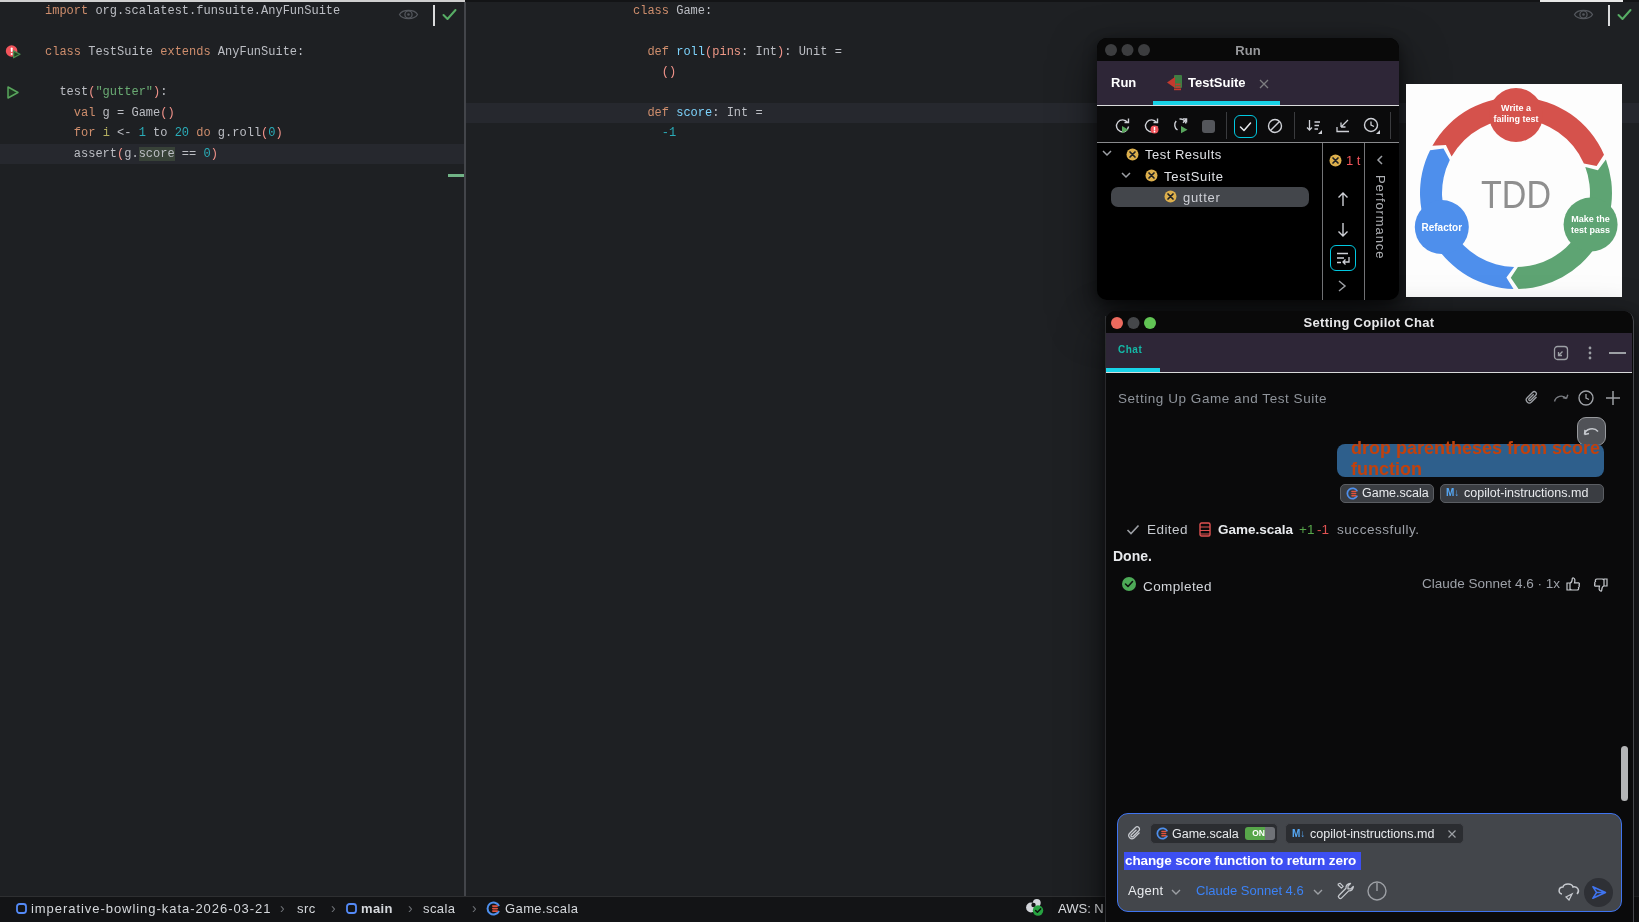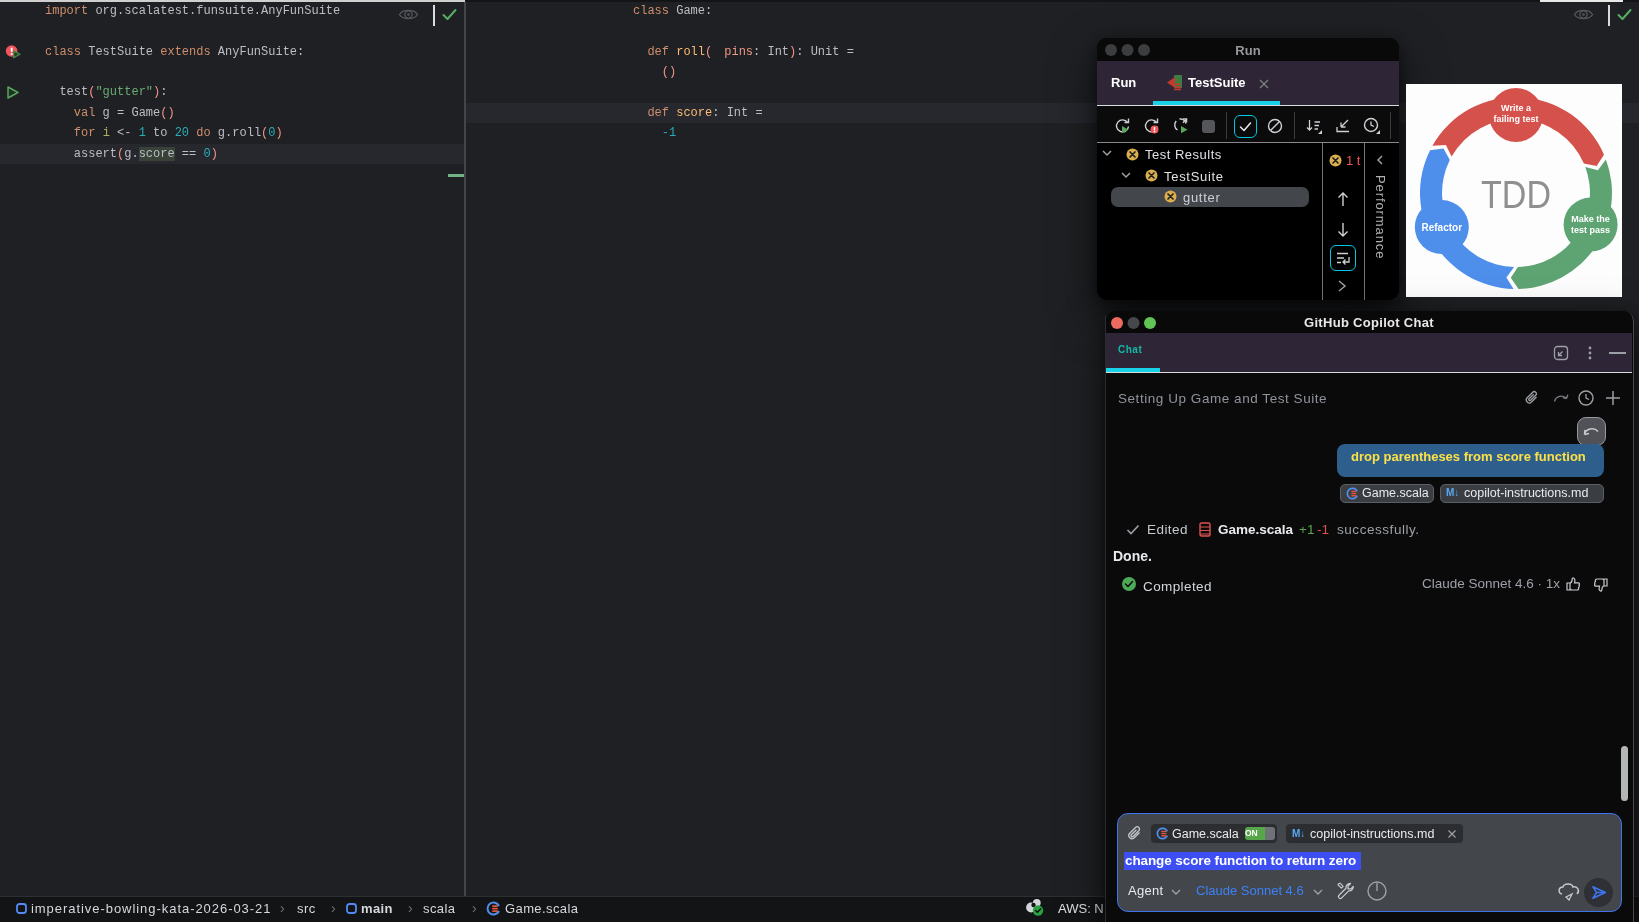--- a/index.html
+++ b/index.html
@@ -3,24 +3,24 @@
 <meta charset="utf-8">
 <style>
   * { margin:0; padding:0; box-sizing:border-box; }
   html,body { width:1639px; height:922px; overflow:hidden; background:#1e2023; }
   body { font-family:"Liberation Sans", sans-serif; position:relative; }
   .abs { position:absolute; }
   pre.code { font-family:"Liberation Mono", monospace; font-size:12px; line-height:20.4px; color:#bcbec4; }
   .kw { color:#cf8e6d; }
   .str { color:#6aab73; }
   .num { color:#2aacb8; }
-  .mth { color:#fdba74; }
+  .mth { color:#7dd3fc; }
   .par { color:#f2938a; }
   .olv { color:#b3ae60; }
-  .prm { color:#ee9886;margin-left:12px; }
+  .prm { color:#ee9886; }
   .hlid { background:#384238; }
 </style>
 </head>
 <body>
 
 <div class="abs" style="left:0;top:0;width:1639px;height:2px;background:#131416;"></div>
 <div class="abs" style="left:0;top:0;width:465px;height:1.5px;background:#cfcfcf;"></div>
 <div class="abs" style="left:1540px;top:0;width:83px;height:2px;background:#e8e8e8;"></div>
 
 <div class="abs" style="left:0;top:144px;width:465px;height:20.4px;background:#26282e;"></div>
@@ -262,21 +262,21 @@
 </div>
 
 <div class="abs" id="chatwin" style="left:1106px;top:311px;width:528px;height:611px;border-radius:10px 10px 0 0;background:#0a0a0b;border-right:1.3px solid #46484c;box-shadow:0 18px 45px rgba(0,0,0,0.6), 0 4px 14px rgba(0,0,0,0.45);overflow:hidden;">
 
   <div class="abs" style="left:0;top:0;width:526px;height:22px;background:#090909;"></div>
   <svg class="abs" style="left:4px;top:5px;" width="52" height="14" viewBox="0 0 52 14">
     <circle cx="7" cy="7" r="6" fill="#ec6a5e"></circle>
     <circle cx="23.5" cy="7" r="6" fill="#45474a"></circle>
     <circle cx="40" cy="7" r="6" fill="#61c454"></circle>
   </svg>
-  <div class="abs" style="left:0;top:4px;width:526px;text-align:center;color:#e8e8ea;font-size:13px;font-weight:bold;letter-spacing:0.3px;">GitHub Copilot Chat</div>
+  <div class="abs" style="left:0;top:4px;width:526px;text-align:center;color:#e8e8ea;font-size:13px;font-weight:bold;letter-spacing:0.3px;">Setting Copilot Chat</div>
 
   <div class="abs" style="left:0;top:22px;width:526px;height:39px;background:#2e2637;"></div>
   <div class="abs" style="left:12px;top:33px;color:#14b8a6;font-size:10px;font-weight:bold;letter-spacing:0.5px;">Chat</div>
   <svg class="abs" style="left:447px;top:34px;" width="16" height="16" viewBox="0 0 16 16">
     <rect x="1.5" y="1.5" width="13" height="13" rx="3" fill="none" stroke="#9da0a5" stroke-width="1.3"></rect>
     <path d="M9.5 6.5 L5.5 10.5 M5.5 7 L5.5 10.5 L9 10.5" fill="none" stroke="#9da0a5" stroke-width="1.3"></path>
   </svg>
   <svg class="abs" style="left:476px;top:34px;" width="16" height="16" viewBox="0 0 16 16">
     <circle cx="8" cy="3" r="1.4" fill="#9da0a5"></circle>
       <circle cx="8" cy="8" r="1.4" fill="#9da0a5"></circle>
@@ -300,21 +300,21 @@
   <svg class="abs" style="left:498px;top:78px;" width="18" height="18" viewBox="0 0 18 18">
     <path d="M9 2 L9 16 M2 9 L16 9" stroke="#9da0a5" stroke-width="1.5"></path>
   </svg>
 
   <div class="abs" style="left:471px;top:106px;width:29px;height:29px;background:#505257;border:1.3px solid #97999d;border-radius:9px;"></div>
   <svg class="abs" style="left:476px;top:112px;" width="19" height="16" viewBox="0 0 19 16">
     <path d="M2.5 11.5 A7.5 6.5 0 0 1 16 8.5 M2.5 11.5 L3 6.8 M2.5 11.5 L7 10.6" fill="none" stroke="#c6c9ce" stroke-width="1.5"></path>
   </svg>
 
   <div class="abs" style="left:231px;top:133px;width:267px;height:33px;background:#2e5f8c;border-radius:8px;"></div>
-  <div class="abs" style="left:245px;top:138px;color:#fde047;font-size:13px;font-weight:bold;">drop parentheses from score function</div>
+  <div class="abs" style="left:245px;top:127px;color:#c2410c;font-size:18px;font-weight:bold;">drop parentheses from score function</div>
 
   <div class="abs" style="left:234px;top:173px;width:94px;height:19px;background:#3a3d42;border:1px solid #5b5e63;border-radius:5px;"></div>
   <svg class="abs" style="left:240px;top:176px;" width="13" height="13" viewBox="0 0 15 15">
     <path d="M13 5 A6 6 0 1 0 13 10" fill="none" stroke="#4e8fec" stroke-width="2"></path>
     <rect x="6" y="4.2" width="6" height="1.7" rx="0.8" fill="#e0533f"></rect>
     <rect x="6" y="6.7" width="6" height="1.7" rx="0.8" fill="#e0533f"></rect>
     <rect x="6" y="9.2" width="6" height="1.7" rx="0.8" fill="#e0533f"></rect>
   </svg>
   <div class="abs" style="left:256px;top:175px;color:#e8eaed;font-size:12.5px;">Game.scala</div>
   <div class="abs" style="left:334px;top:173px;width:164px;height:19px;background:#3a3d42;border:1px solid #5b5e63;border-radius:5px;"></div>
@@ -356,21 +356,21 @@
     <path d="M12.5 7.5 L7 13 A3.2 3.2 0 0 1 2.5 8.5 L8.5 2.5 A2.3 2.3 0 0 1 11.8 5.8 L6 11.5 A1.2 1.2 0 0 1 4.3 9.8 L9.5 4.8" fill="none" stroke="#c6c9ce" stroke-width="1.3"></path>
   </svg>
   <div class="abs" style="left:44px;top:512px;width:128px;height:21px;background:#2b2d31;border:1px solid #43454a;border-radius:5px;"></div>
   <svg class="abs" style="left:50px;top:516px;" width="13" height="13" viewBox="0 0 15 15">
     <path d="M13 5 A6 6 0 1 0 13 10" fill="none" stroke="#4e8fec" stroke-width="2"></path>
     <rect x="6" y="4.2" width="6" height="1.7" rx="0.8" fill="#e0533f"></rect>
     <rect x="6" y="6.7" width="6" height="1.7" rx="0.8" fill="#e0533f"></rect>
     <rect x="6" y="9.2" width="6" height="1.7" rx="0.8" fill="#e0533f"></rect>
   </svg>
   <div class="abs" style="left:66px;top:516px;color:#e8eaed;font-size:12.5px;">Game.scala</div>
-  <div class="abs" style="left:139px;top:516px;width:20px;height:13px;background:#57a64a;border-radius:3px 0 0 3px;color:#fff;font-size:8.5px;font-weight:bold;text-align:left;line-height:13px;">ON</div>
+  <div class="abs" style="left:139px;top:516px;width:20px;height:13px;background:#57a64a;border-radius:3px 0 0 3px;color:#fff;font-size:8.5px;font-weight:bold;text-align:right;line-height:13px;">ON</div>
   <div class="abs" style="left:159px;top:516px;width:10px;height:13px;background:#6f7277;border-radius:0 3px 3px 0;"></div>
   <div class="abs" style="left:179px;top:512px;width:179px;height:21px;background:#2b2d31;border:1px solid #43454a;border-radius:5px;"></div>
   <div class="abs" style="left:186px;top:517px;color:#56a8f5;font-size:10px;font-weight:bold;">M↓</div>
   <div class="abs" style="left:204px;top:516px;color:#e8eaed;font-size:12.5px;">copilot-instructions.md</div>
   <svg class="abs" style="left:341px;top:518px;" width="10" height="10" viewBox="0 0 10 10">
       <path d="M1.5 1.5 L8.5 8.5 M8.5 1.5 L1.5 8.5" stroke="#9da0a5" stroke-width="1.2"></path>
     </svg>
   <div class="abs" style="left:18px;top:541px;width:237px;height:18px;background:#3d4ff2;"></div>
   <div class="abs" style="left:19px;top:542px;color:#fff;font-size:13.5px;font-weight:bold;letter-spacing:-0.1px;">change score function to return zero</div>
   <div class="abs" style="left:22px;top:572px;color:#e8eaed;font-size:13px;letter-spacing:0.3px;">Agent</div>

